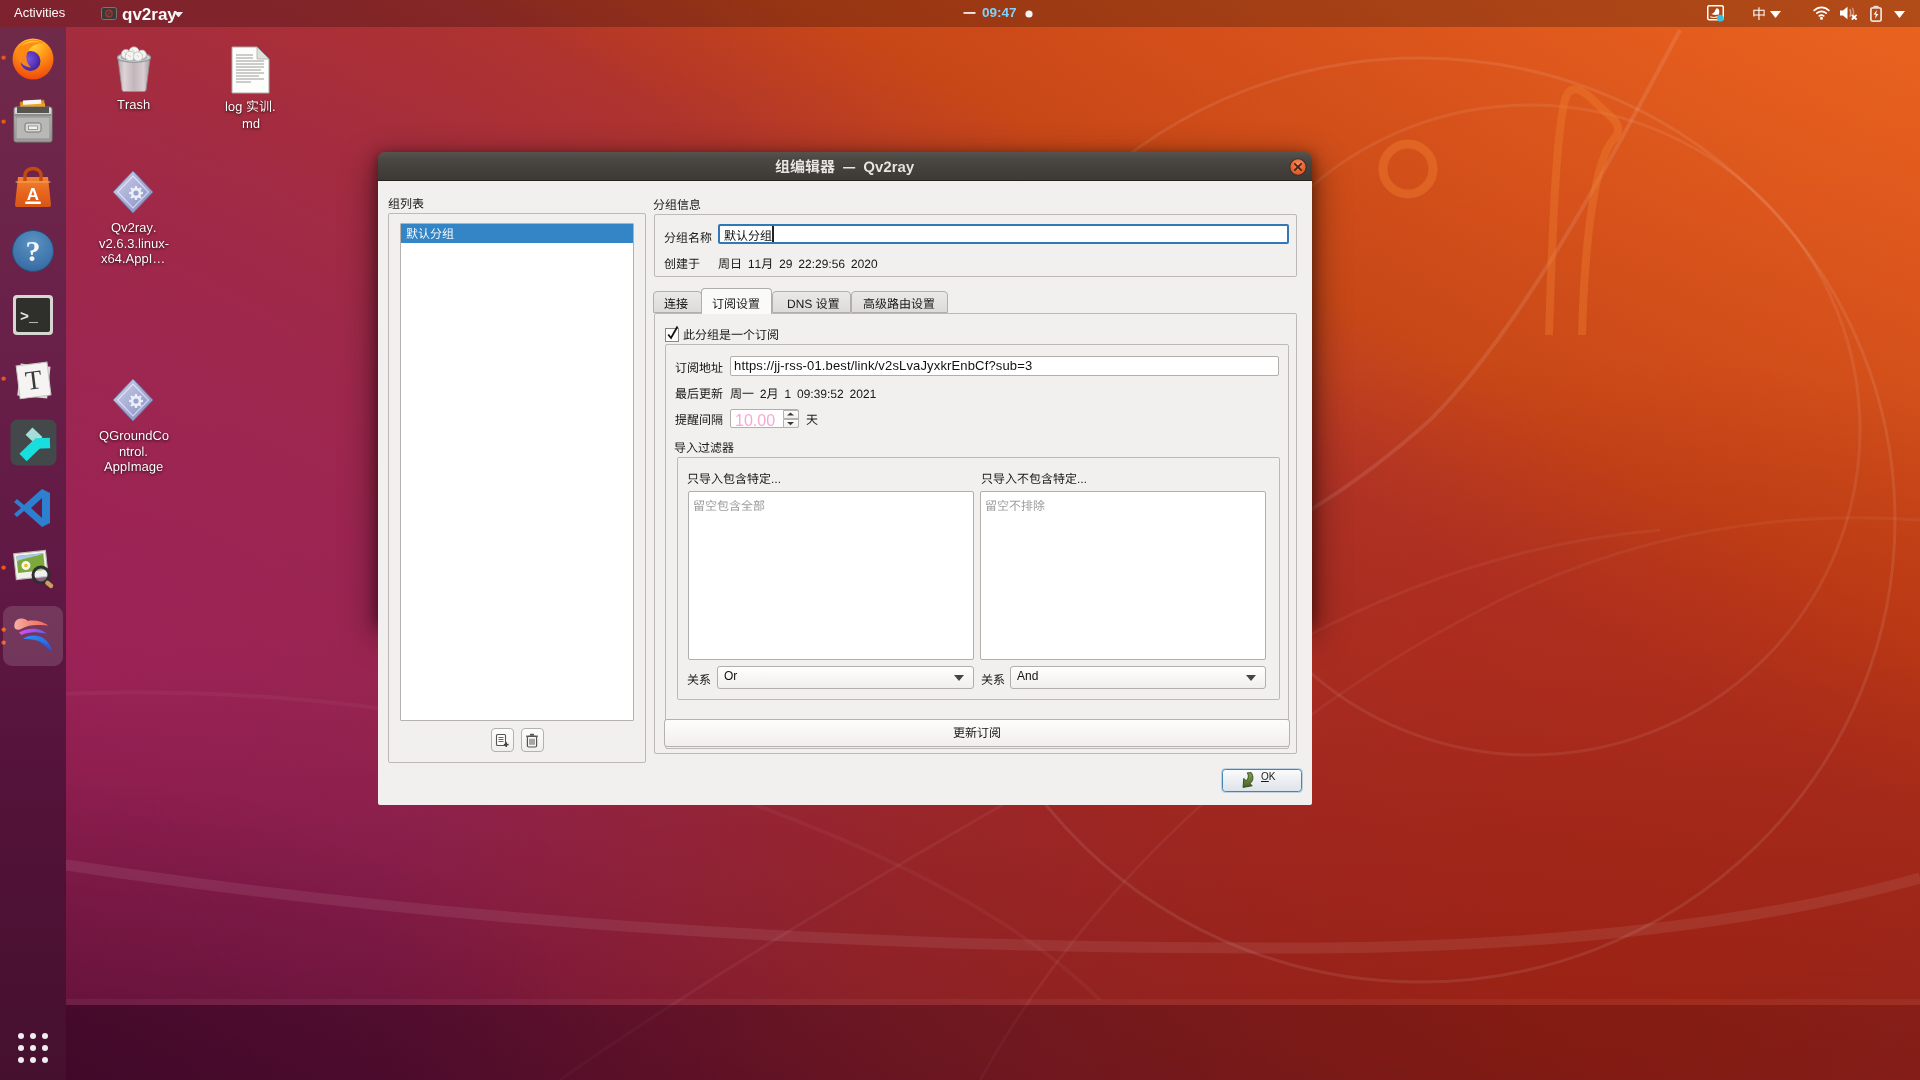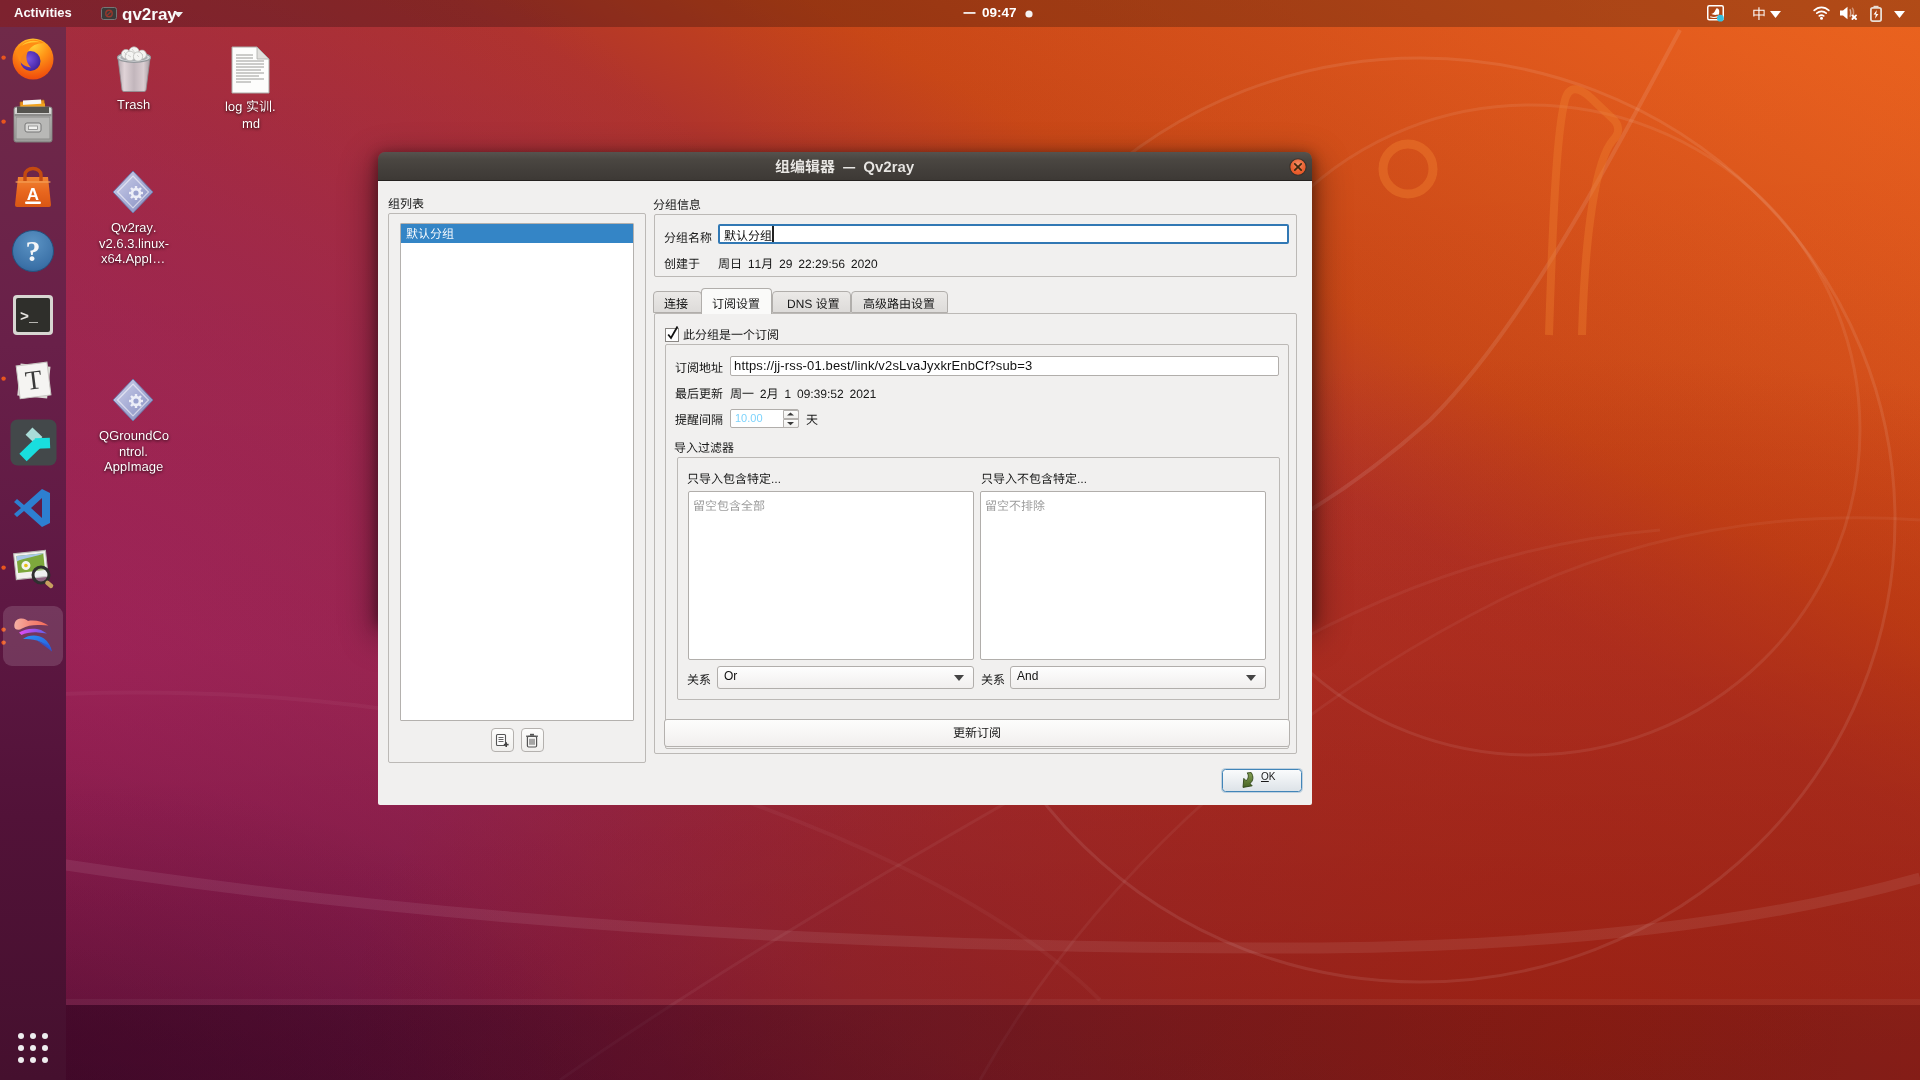--- a/index.html
+++ b/index.html
@@ -66,34 +66,34 @@
  <path d="M-40,700 C200,680 420,700 620,760 C820,820 1000,900 1100,1000" stroke="#ffffff" stroke-opacity="0.04" stroke-width="4"></path>
  <circle cx="1408" cy="169" r="25" stroke="#f08030" stroke-opacity="0.42" stroke-width="9"></circle>
  <path d="M1549,335 C1553,210 1557,130 1565,100 C1569,85 1579,87 1591,98 L1612,118 C1620,125 1620,133 1613,140 C1596,160 1585,230 1582,335" stroke="#f08030" stroke-opacity="0.38" stroke-width="8"></path>
 </g>
 <rect x="0" y="999" width="1920" height="6" fill="#ffffff" fill-opacity="0.05"></rect>
 <rect x="0" y="1005" width="1920" height="75" fill="#1a0010" fill-opacity="0.12"></rect>
 <rect x="0" y="1005" width="1920" height="75" fill="url(#stripdark)"></rect>
 </svg>
 
 <div class="abs" style="left:0;top:0;width:1920px;height:27px;background:rgba(8,2,4,0.25)"></div>
-<div class="txt" style="left:14px;top:5px;font-size:13px;font-weight:bold;color:#fafafa">Activities</div>
+<div class="txt" style="left:14px;top:5px;font-size:13px;font-weight:normal;color:#fafafa">Activities</div>
 <svg class="abs" style="left:101px;top:7px" width="16" height="13" viewBox="0 0 16 13">
 <rect x="0.5" y="0.5" width="15" height="12" rx="2" fill="#3a3a3a" stroke="#777" stroke-width="1"></rect>
 <circle cx="8" cy="6.5" r="3.2" fill="none" stroke="#9a382c" stroke-width="1.4"></circle>
 <line x1="5.8" y1="8.7" x2="10.2" y2="4.3" stroke="#9a382c" stroke-width="1.2"></line>
 </svg>
 <div class="txt" style="left:122px;top:5px;font-size:17px;font-weight:bold;color:#fafafa">qv2ray</div>
 <svg class="abs" style="left:174px;top:11.5px" width="9" height="5.5" viewBox="0 0 9 5.5">
     <path d="M0,0 H9 L4.5,5.5 Z" fill="#f0eeee"></path>
   </svg>
 <svg style="position:absolute;left:963.0px;top:3.0px;" width="14" height="20" viewBox="0 -15 14 20">
     <path d="M0.5 -5.9V-4.2H12.5V-5.9Z" fill="#fafafa"></path>
   </svg>
-<div class="txt" style="left:982px;top:4.5px;font-size:13.5px;font-weight:bold;color:#ffffff">09:47</div>
+<div class="txt" style="left:982px;top:4.5px;font-size:13.5px;font-weight:bold;color:#7dd3fc">09:47</div>
 <svg class="abs" style="left:1025px;top:10px" width="8" height="8">
     <circle cx="4" cy="4" r="3.6" fill="#f5f3f3"></circle>
   </svg>
 <svg class="abs" style="left:1707px;top:5px" width="19" height="17" viewBox="0 0 19 17">
 <rect x="0.75" y="0.75" width="15.5" height="14" rx="1.5" fill="none" stroke="#ffffff" stroke-width="1.5"></rect>
 <path d="M9.5,3.2 C11.6,3.2 12.6,5.2 12.2,7.4 L12,9.5 L10,9.8 C7.4,10.2 5.2,9.6 4.4,8.8 C6.2,8.4 7.6,7.4 8.2,5.4 Z" fill="#ffffff"></path>
 <path d="M3.2,11.8 C6,12.8 9.5,12.6 12,11" stroke="#ffffff" stroke-width="1.2" fill="none"></path>
 <circle cx="13.4" cy="13.2" r="3.4" fill="#35c0e0"></circle>
 </svg>
 <svg style="position:absolute;left:1752.0px;top:3.0px;" width="15" height="21" viewBox="0 -16 15 21">
@@ -490,21 +490,21 @@
 <svg style="position:absolute;left:296.5px;top:232.0px;" width="49" height="19" viewBox="0 -14 49 19">
       <path d="M3 -7.6H9V-6.8H3ZM3 -9.1H9V-8.2H3ZM2.1 -9.7V-6.1H9.9V-9.7ZM4.8 -4.7V-3.9H2.6V-4.7ZM0.6 -0.5 0.6 0.3 4.8 -0.2V1H5.6V-0.3L6.3 -0.4V-1.1L5.6 -1.1V-4.7H11.4V-5.5H0.6V-4.7H1.7V-0.6ZM6.1 -4V-3.2H6.8L6.6 -3.1C6.9 -2.3 7.4 -1.5 8.1 -0.8C7.4 -0.3 6.6 0 5.9 0.3C6 0.4 6.3 0.7 6.3 0.9C7.2 0.6 7.9 0.2 8.6 -0.3C9.3 0.2 10.1 0.7 11 0.9C11.1 0.7 11.4 0.4 11.6 0.2C10.7 0 9.9 -0.4 9.3 -0.9C10 -1.6 10.7 -2.6 11 -3.8L10.5 -4L10.4 -4ZM7.4 -3.2H10C9.7 -2.5 9.2 -1.9 8.7 -1.4C8.1 -1.9 7.7 -2.5 7.4 -3.2ZM4.8 -3.2V-2.4H2.6V-3.2ZM4.8 -1.7V-1L2.6 -0.7V-1.7Z M13.8 -9V-5.9C13.8 -4 13.7 -1.5 12.4 0.4C12.6 0.5 13 0.8 13.1 1C14.5 -1 14.7 -3.9 14.7 -5.9H23.4V-6.8H14.7V-8.2C17.5 -8.4 20.5 -8.7 22.6 -9.3L21.9 -10C20 -9.5 16.7 -9.2 13.8 -9ZM15.7 -4.2V1H16.6V0.3H21.6V0.9H22.6V-4.2ZM16.6 -0.5V-3.3H21.6V-0.5Z M27 -2.9 26.3 -2.5C26.7 -1.8 27.2 -1.3 27.8 -0.9C27 -0.4 26 -0.1 24.6 0.2C24.8 0.4 25 0.8 25.1 1C26.7 0.6 27.8 0.2 28.6 -0.3C30.2 0.5 32.4 0.8 35.2 0.9C35.3 0.6 35.5 0.2 35.6 0C32.9 -0 30.9 -0.2 29.3 -0.9C29.9 -1.5 30.3 -2.2 30.4 -3H34.5V-7.6H30.5V-8.6H35.2V-9.4H24.8V-8.6H29.6V-7.6H25.9V-3H29.5C29.3 -2.4 29 -1.8 28.5 -1.4C27.9 -1.8 27.4 -2.2 27 -2.9ZM26.7 -4.9H29.6V-4.5C29.6 -4.2 29.6 -3.9 29.6 -3.7H26.7ZM30.5 -3.7C30.5 -3.9 30.5 -4.2 30.5 -4.4V-4.9H33.6V-3.7ZM26.7 -6.9H29.6V-5.7H26.7ZM30.5 -6.9H33.6V-5.7H30.5Z M40.3 -2.6C40.7 -2 41.1 -1.1 41.3 -0.6L41.9 -1C41.8 -1.5 41.3 -2.3 40.9 -2.9ZM37.6 -2.8C37.4 -2.1 37 -1.3 36.5 -0.8C36.7 -0.7 37 -0.5 37.1 -0.4C37.6 -0.9 38.1 -1.8 38.4 -2.6ZM42.6 -8.9V-4.8C42.6 -3.2 42.5 -1.1 41.5 0.3C41.7 0.4 42.1 0.7 42.2 0.9C43.3 -0.7 43.5 -3.1 43.5 -4.8V-5.2H45.3V0.9H46.2V-5.2H47.5V-6H43.5V-8.3C44.7 -8.5 46.1 -8.8 47.1 -9.2L46.4 -9.9C45.5 -9.5 44 -9.1 42.6 -8.9ZM38.6 -9.9C38.8 -9.6 39 -9.2 39.1 -8.8H36.7V-8.1H42V-8.8H40C39.9 -9.2 39.6 -9.7 39.4 -10.1ZM40.5 -8C40.4 -7.5 40.1 -6.6 39.9 -6.1H36.6V-5.3H39V-4.1H36.6V-3.3H39V-0.2C39 -0.1 39 -0.1 38.9 -0.1C38.7 -0 38.4 -0 37.9 -0.1C38.1 0.2 38.2 0.5 38.2 0.7C38.8 0.7 39.2 0.7 39.5 0.6C39.8 0.4 39.8 0.2 39.8 -0.2V-3.3H42.1V-4.1H39.8V-5.3H42.2V-6.1H40.7C40.9 -6.6 41.1 -7.2 41.4 -7.8ZM37.5 -7.8C37.8 -7.3 37.9 -6.6 38 -6.1L38.8 -6.3C38.7 -6.8 38.5 -7.5 38.2 -8Z" fill="#1c1c1c"></path>
     </svg>
 <svg style="position:absolute;left:351.5px;top:232.0px;" width="148" height="19" viewBox="0 -14 148 19">
       <path d="M1.8 -9.5V-5.6C1.8 -3.8 1.7 -1.3 0.4 0.5C0.6 0.6 1 0.9 1.1 1C2.5 -0.8 2.7 -3.6 2.7 -5.6V-8.7H9.7V-0.2C9.7 0 9.6 0.1 9.4 0.1C9.2 0.1 8.4 0.1 7.6 0.1C7.8 0.3 7.9 0.7 7.9 0.9C9 0.9 9.7 0.9 10 0.8C10.4 0.6 10.6 0.4 10.6 -0.2V-9.5ZM5.6 -8.4V-7.4H3.5V-6.7H5.6V-5.5H3.2V-4.7H9V-5.5H6.5V-6.7H8.7V-7.4H6.5V-8.4ZM3.7 -3.7V0.1H4.6V-0.6H8.4V-3.7ZM4.6 -3H7.6V-1.3H4.6Z M12.5 -5.2V-4.2H23.5V-5.2Z M30.5 0V-0.7Q30.8 -1.4 31.2 -2Q31.6 -2.5 32.1 -2.9Q32.6 -3.3 33.1 -3.7Q33.5 -4.1 33.9 -4.4Q34.3 -4.8 34.5 -5.2Q34.7 -5.6 34.7 -6.1Q34.7 -6.8 34.3 -7.1Q33.9 -7.5 33.2 -7.5Q32.6 -7.5 32.1 -7.1Q31.7 -6.8 31.6 -6.1L30.5 -6.2Q30.6 -7.2 31.4 -7.8Q32.1 -8.4 33.2 -8.4Q34.5 -8.4 35.2 -7.8Q35.8 -7.2 35.8 -6.1Q35.8 -5.6 35.6 -5.2Q35.4 -4.7 34.9 -4.2Q34.5 -3.7 33.3 -2.7Q32.6 -2.2 32.2 -1.7Q31.8 -1.3 31.6 -0.9H36V0Z M39 -9.4V-5.7C39 -3.8 38.8 -1.4 36.9 0.3C37.1 0.4 37.5 0.8 37.6 1C38.8 -0.1 39.4 -1.4 39.7 -2.8H45.5V-0.4C45.5 -0.1 45.4 -0 45.1 -0C44.8 -0 43.8 0 42.8 -0C43 0.2 43.2 0.6 43.2 0.9C44.5 0.9 45.3 0.9 45.8 0.7C46.2 0.6 46.4 0.3 46.4 -0.4V-9.4ZM39.9 -8.6H45.5V-6.6H39.9ZM39.9 -5.7H45.5V-3.7H39.8C39.9 -4.4 39.9 -5.1 39.9 -5.7Z M55.3 0V-0.9H57.5V-7.2L55.6 -5.9V-6.9L57.5 -8.3H58.5V-0.9H60.5V0Z M73.2 -4.1Q73.2 -2.1 72.5 -1Q71.7 0.1 70.3 0.1Q68.9 0.1 68.2 -1Q67.5 -2.1 67.5 -4.1Q67.5 -6.3 68.2 -7.3Q68.8 -8.4 70.3 -8.4Q71.8 -8.4 72.5 -7.3Q73.2 -6.2 73.2 -4.1ZM72.1 -4.1Q72.1 -5.9 71.7 -6.7Q71.3 -7.5 70.3 -7.5Q69.4 -7.5 68.9 -6.7Q68.5 -5.9 68.5 -4.1Q68.5 -2.4 69 -1.6Q69.4 -0.7 70.3 -0.7Q71.3 -0.7 71.7 -1.6Q72.1 -2.4 72.1 -4.1Z M79.8 -4.3Q79.8 -2.2 79 -1Q78.2 0.1 76.8 0.1Q75.8 0.1 75.2 -0.3Q74.6 -0.7 74.4 -1.6L75.4 -1.8Q75.7 -0.7 76.8 -0.7Q77.7 -0.7 78.2 -1.6Q78.7 -2.4 78.7 -4Q78.5 -3.5 77.9 -3.1Q77.4 -2.8 76.7 -2.8Q75.6 -2.8 74.9 -3.6Q74.2 -4.3 74.2 -5.6Q74.2 -6.9 75 -7.6Q75.7 -8.4 77 -8.4Q78.3 -8.4 79.1 -7.4Q79.8 -6.3 79.8 -4.3ZM78.6 -5.3Q78.6 -6.3 78.2 -6.9Q77.7 -7.5 76.9 -7.5Q76.2 -7.5 75.7 -7Q75.3 -6.5 75.3 -5.6Q75.3 -4.7 75.7 -4.2Q76.2 -3.7 76.9 -3.7Q77.4 -3.7 77.8 -3.9Q78.2 -4.1 78.4 -4.4Q78.6 -4.8 78.6 -5.3Z M81.4 -5.1V-6.3H82.6V-5.1ZM81.4 0V-1.2H82.6V0Z M89.8 -2.3Q89.8 -1.1 89.1 -0.5Q88.4 0.1 87 0.1Q85.8 0.1 85 -0.4Q84.3 -1 84.1 -2.1L85.2 -2.2Q85.4 -0.8 87 -0.8Q87.8 -0.8 88.3 -1.1Q88.7 -1.5 88.7 -2.3Q88.7 -3 88.2 -3.4Q87.7 -3.7 86.7 -3.7H86.1V-4.7H86.7Q87.5 -4.7 88 -5Q88.5 -5.4 88.5 -6.1Q88.5 -6.7 88.1 -7.1Q87.7 -7.5 87 -7.5Q86.3 -7.5 85.8 -7.2Q85.4 -6.8 85.3 -6.1L84.3 -6.2Q84.4 -7.2 85.1 -7.8Q85.8 -8.4 87 -8.4Q88.2 -8.4 88.9 -7.8Q89.6 -7.2 89.6 -6.2Q89.6 -5.4 89.1 -4.9Q88.7 -4.4 87.9 -4.2V-4.2Q88.8 -4.1 89.3 -3.6Q89.8 -3.1 89.8 -2.3Z M96.4 -4.3Q96.4 -2.2 95.7 -1Q94.9 0.1 93.5 0.1Q92.5 0.1 91.9 -0.3Q91.3 -0.7 91.1 -1.6L92.1 -1.8Q92.4 -0.7 93.5 -0.7Q94.4 -0.7 94.9 -1.6Q95.4 -2.4 95.4 -4Q95.2 -3.5 94.6 -3.1Q94 -2.8 93.4 -2.8Q92.2 -2.8 91.6 -3.6Q90.9 -4.3 90.9 -5.6Q90.9 -6.9 91.6 -7.6Q92.4 -8.4 93.7 -8.4Q95 -8.4 95.7 -7.4Q96.4 -6.3 96.4 -4.3ZM95.3 -5.3Q95.3 -6.3 94.8 -6.9Q94.4 -7.5 93.6 -7.5Q92.9 -7.5 92.4 -7Q92 -6.5 92 -5.6Q92 -4.7 92.4 -4.2Q92.9 -3.7 93.6 -3.7Q94.1 -3.7 94.5 -3.9Q94.8 -4.1 95.1 -4.4Q95.3 -4.8 95.3 -5.3Z M98.1 -5.1V-6.3H99.3V-5.1ZM98.1 0V-1.2H99.3V0Z M106.5 -2.7Q106.5 -1.4 105.7 -0.6Q105 0.1 103.6 0.1Q102.4 0.1 101.7 -0.4Q101 -0.9 100.8 -1.8L101.9 -2Q102.2 -0.7 103.6 -0.7Q104.5 -0.7 104.9 -1.3Q105.4 -1.8 105.4 -2.7Q105.4 -3.4 104.9 -3.9Q104.5 -4.4 103.6 -4.4Q103.2 -4.4 102.8 -4.3Q102.5 -4.1 102.1 -3.8H101.1L101.3 -8.3H106V-7.4H102.3L102.1 -4.7Q102.8 -5.3 103.9 -5.3Q105.1 -5.3 105.8 -4.6Q106.5 -3.8 106.5 -2.7Z M107.6 0V-0.7Q107.9 -1.4 108.4 -2Q108.8 -2.5 109.3 -2.9Q109.7 -3.3 110.2 -3.7Q110.7 -4.1 111 -4.4Q111.4 -4.8 111.7 -5.2Q111.9 -5.6 111.9 -6.1Q111.9 -6.8 111.5 -7.1Q111.1 -7.5 110.4 -7.5Q109.7 -7.5 109.3 -7.1Q108.8 -6.8 108.8 -6.1L107.7 -6.2Q107.8 -7.2 108.5 -7.8Q109.2 -8.4 110.4 -8.4Q111.6 -8.4 112.3 -7.8Q113 -7.2 113 -6.1Q113 -5.6 112.7 -5.2Q112.5 -4.7 112.1 -4.2Q111.7 -3.7 110.4 -2.7Q109.8 -2.2 109.4 -1.7Q109 -1.3 108.8 -0.9H113.1V0Z M120.2 0V-0.7Q120.5 -1.4 120.9 -2Q121.3 -2.5 121.8 -2.9Q122.3 -3.3 122.8 -3.7Q123.2 -4.1 123.6 -4.4Q124 -4.8 124.2 -5.2Q124.4 -5.6 124.4 -6.1Q124.4 -6.8 124 -7.1Q123.6 -7.5 122.9 -7.5Q122.3 -7.5 121.8 -7.1Q121.4 -6.8 121.3 -6.1L120.2 -6.2Q120.3 -7.2 121.1 -7.8Q121.8 -8.4 122.9 -8.4Q124.2 -8.4 124.8 -7.8Q125.5 -7.2 125.5 -6.1Q125.5 -5.6 125.3 -5.2Q125.1 -4.7 124.6 -4.2Q124.2 -3.7 123 -2.7Q122.3 -2.2 121.9 -1.7Q121.5 -1.3 121.3 -0.9H125.6V0Z M132.5 -4.1Q132.5 -2.1 131.7 -1Q131 0.1 129.6 0.1Q128.2 0.1 127.4 -1Q126.7 -2.1 126.7 -4.1Q126.7 -6.3 127.4 -7.3Q128.1 -8.4 129.6 -8.4Q131.1 -8.4 131.8 -7.3Q132.5 -6.2 132.5 -4.1ZM131.4 -4.1Q131.4 -5.9 131 -6.7Q130.6 -7.5 129.6 -7.5Q128.6 -7.5 128.2 -6.7Q127.8 -5.9 127.8 -4.1Q127.8 -2.4 128.2 -1.6Q128.6 -0.7 129.6 -0.7Q130.5 -0.7 131 -1.6Q131.4 -2.4 131.4 -4.1Z M133.5 0V-0.7Q133.8 -1.4 134.3 -2Q134.7 -2.5 135.2 -2.9Q135.6 -3.3 136.1 -3.7Q136.6 -4.1 136.9 -4.4Q137.3 -4.8 137.6 -5.2Q137.8 -5.6 137.8 -6.1Q137.8 -6.8 137.4 -7.1Q137 -7.5 136.3 -7.5Q135.6 -7.5 135.2 -7.1Q134.7 -6.8 134.7 -6.1L133.6 -6.2Q133.7 -7.2 134.4 -7.8Q135.1 -8.4 136.3 -8.4Q137.5 -8.4 138.2 -7.8Q138.9 -7.2 138.9 -6.1Q138.9 -5.6 138.6 -5.2Q138.4 -4.7 138 -4.2Q137.6 -3.7 136.3 -2.7Q135.7 -2.2 135.3 -1.7Q134.9 -1.3 134.7 -0.9H139V0Z M140.5 0V-0.9H142.6V-7.2L140.8 -5.9V-6.9L142.7 -8.3H143.7V-0.9H145.7V0Z" fill="#1c1c1c"></path>
     </svg>
 <svg style="position:absolute;left:296.5px;top:257.5px;" width="49" height="19" viewBox="0 -14 49 19">
       <path d="M5.7 -7.4H9.7V-6.5H5.7ZM5.7 -9H9.7V-8.1H5.7ZM4.9 -9.7V-5.8H10.6V-9.7ZM5.1 -3.6C5 -1.8 4.4 -0.4 3.3 0.4C3.5 0.5 3.9 0.8 4 1C4.7 0.4 5.1 -0.3 5.5 -1.2C6.3 0.4 7.5 0.8 9.3 0.8H11.4C11.4 0.5 11.5 0.2 11.7 -0C11.2 -0 9.6 -0 9.3 -0C8.9 -0 8.5 -0 8.2 -0.1V-2H10.7V-2.7H8.2V-4.1H11.3V-4.9H4.4V-4.1H7.3V-0.3C6.6 -0.6 6.1 -1.2 5.7 -2.2C5.8 -2.6 5.9 -3 6 -3.5ZM2 -10.1V-7.7H0.5V-6.8H2V-4.2C1.4 -4 0.8 -3.8 0.3 -3.7L0.6 -2.8L2 -3.3V-0.2C2 0 1.9 0 1.8 0C1.6 0.1 1.2 0.1 0.6 0C0.7 0.3 0.9 0.7 0.9 0.9C1.6 0.9 2.1 0.9 2.4 0.7C2.7 0.6 2.8 0.3 2.8 -0.2V-3.6L4.1 -4L4 -4.8L2.8 -4.4V-6.8H4.1V-7.7H2.8V-10.1Z M19 -6.2V-7.2H22.1V-6.2ZM19 -7.9V-8.9H22.1V-7.9ZM23 -9.6H18.2V-5.4H23ZM16 -4.4V-6.5H16.8V-4.2C16.8 -4.2 16.7 -4.2 16.6 -4.2C16.5 -4.2 16.2 -4.2 16.2 -4.2C16 -4.2 16 -4.2 16 -4.4ZM14.8 -5.6V-6.5H15.4V-4.4C15.4 -3.8 15.6 -3.7 16.1 -3.7C16.2 -3.7 16.6 -3.7 16.7 -3.7H16.8V-2.6H13.5V-3.6C13.6 -3.5 13.8 -3.4 13.8 -3.3C14.6 -3.9 14.8 -4.9 14.8 -5.6ZM14.2 -6.5V-5.6C14.2 -5 14.1 -4.3 13.5 -3.7V-6.5ZM15.5 -8.8V-7.3H14.8V-8.8ZM23.6 -0.1H21.1V-1.5H23V-2.2H21.1V-3.4H23.2V-4.1H21.1V-5.2H20.2V-4.1H19.1C19.2 -4.4 19.4 -4.8 19.4 -5.1L18.7 -5.2C18.5 -4.3 18.1 -3.5 17.5 -2.8V-7.3H16.1V-8.8H17.6V-9.6H12.6V-8.8H14.1V-7.3H12.8V0.9H13.5V0.1H16.8V0.7H17.5V-2.7C17.7 -2.6 18 -2.4 18.1 -2.3C18.3 -2.6 18.6 -3 18.8 -3.4H20.2V-2.2H18.3V-1.5H20.2V-0.1H17.8V0.7H23.6ZM13.5 -0.7V-1.9H16.8V-0.7Z M25.1 -7.4V1H26V-7.4ZM25.3 -9.5C25.8 -9 26.4 -8.2 26.7 -7.7L27.5 -8.2C27.2 -8.7 26.5 -9.4 26 -9.9ZM28.5 -3.5H31.4V-1.9H28.5ZM28.5 -5.9H31.4V-4.3H28.5ZM27.7 -6.6V-1.2H32.3V-6.6ZM28.2 -9.4V-8.6H34V-0.1C34 0 34 0.1 33.8 0.1C33.7 0.1 33.2 0.1 32.7 0.1C32.8 0.3 32.9 0.7 33 0.9C33.7 0.9 34.2 0.9 34.5 0.8C34.8 0.6 35 0.4 35 -0.1V-9.4Z M42.1 -7.4H45.9V-6.3H42.1ZM41.3 -8.1V-5.6H46.8V-8.1ZM40.7 -9.5V-8.8H47.4V-9.5ZM36.9 -9.6V0.9H37.7V-8.8H39.3C39 -8 38.6 -6.9 38.3 -6.1C39.2 -5.1 39.4 -4.3 39.4 -3.6C39.4 -3.3 39.3 -2.9 39.1 -2.8C39 -2.7 38.9 -2.7 38.7 -2.7C38.6 -2.7 38.3 -2.7 38.1 -2.7C38.2 -2.5 38.3 -2.1 38.3 -1.9C38.5 -1.9 38.8 -1.9 39.1 -1.9C39.3 -1.9 39.5 -2 39.7 -2.1C40 -2.4 40.2 -2.9 40.2 -3.5C40.2 -4.3 40 -5.2 39.1 -6.2C39.5 -7.1 39.9 -8.3 40.3 -9.3L39.7 -9.6L39.6 -9.6ZM45.2 -4.1C45 -3.6 44.6 -2.8 44.3 -2.3H42.1V-1.7H43.6V0.7H44.4V-1.7H46V-2.3H45C45.3 -2.8 45.6 -3.3 45.8 -3.8ZM42.3 -3.9C42.6 -3.4 43 -2.7 43.2 -2.3L43.8 -2.6C43.6 -3 43.2 -3.6 42.9 -4.1ZM40.8 -5V1H41.6V-4.3H46.4V0C46.4 0.2 46.4 0.2 46.3 0.2C46.1 0.2 45.8 0.2 45.3 0.2C45.4 0.4 45.5 0.7 45.6 1C46.2 1 46.6 0.9 46.9 0.8C47.2 0.7 47.2 0.5 47.2 0.1V-5Z" fill="#1c1c1c"></path>
     </svg>
 <div class="abs" style="left:351.5px;top:257px;width:69.5px;height:19px;background:#fff;border:1px solid #b1aeab;border-radius:2px"></div>
-<div class="txt" style="left:357px;top:259.5px;font-size:11px;color:#7dd3fc">10.00</div>
+<div class="txt" style="left:357px;top:259.5px;font-size:16px;color:#f9a8d4">10.00</div>
 <div class="abs" style="left:404.5px;top:257.5px;width:16px;height:9px;background:linear-gradient(180deg,#fdfdfc,#f0efed);border:1px solid #b4b1ae;border-radius:4px;border-radius:0 2px 0 0"></div>
 <div class="abs" style="left:404.5px;top:266.5px;width:16px;height:9px;background:linear-gradient(180deg,#fdfdfc,#f0efed);border:1px solid #b4b1ae;border-radius:4px;border-radius:0 0 2px 0"></div>
 <svg class="abs" style="left:408px;top:260px" width="9" height="14" viewBox="0 0 9 14">
 <path d="M1,3.6 L4.5,0.4 L8,3.6 Z" fill="#3a3a3a"></path>
       <path d="M1,10 L4.5,13.2 L8,10 Z" fill="#3a3a3a"></path>
 </svg>
 <svg style="position:absolute;left:427.5px;top:257.5px;" width="13" height="19" viewBox="0 -14 13 19">
       <path d="M0.8 -5.5V-4.5H5.2C4.8 -2.9 3.6 -1.1 0.5 0.2C0.7 0.4 1 0.7 1.1 0.9C4.2 -0.3 5.5 -2.1 6 -3.9C7 -1.5 8.6 0.1 11 0.9C11.1 0.7 11.4 0.3 11.6 0.1C9.2 -0.6 7.5 -2.3 6.7 -4.5H11.2V-5.5H6.3C6.4 -5.9 6.4 -6.4 6.4 -6.8V-8.2H10.7V-9.2H1.2V-8.2H5.4V-6.8C5.4 -6.4 5.4 -5.9 5.4 -5.5Z" fill="#1c1c1c"></path>
     </svg>
 <svg style="position:absolute;left:296.4px;top:285.5px;" width="61" height="19" viewBox="0 -14 61 19">

